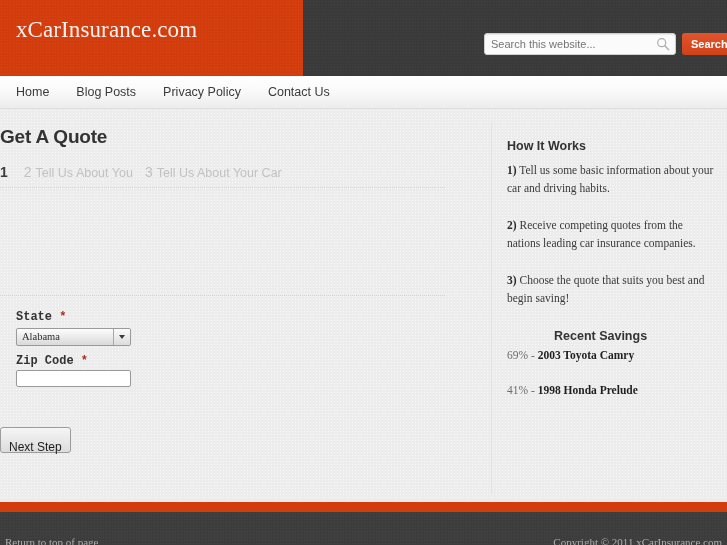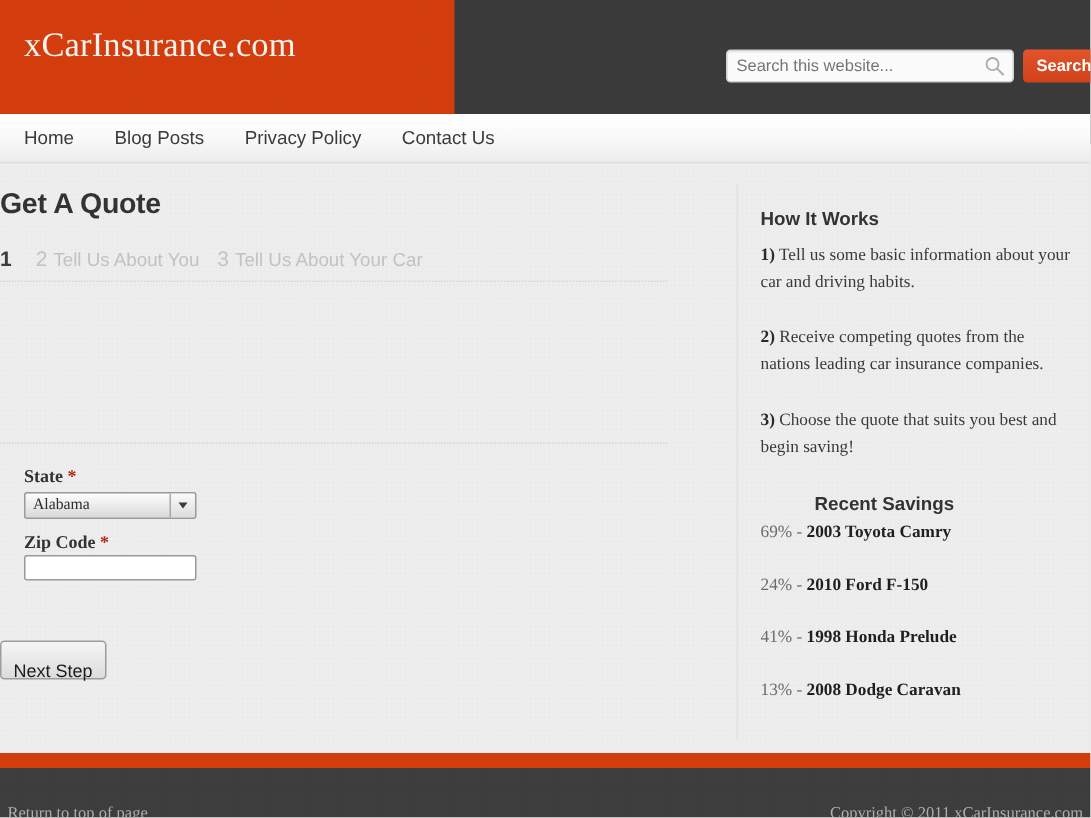--- a/index.html
+++ b/index.html
@@ -190,21 +190,21 @@
     width: 445px;
     height: 0;
     border-top: 1px dotted #d5d5d5;
   }
   .sep-1 { top: 78px; }
   .sep-2 { top: 186px; }
 
   .field-label {
     position: absolute;
     left: 16px;
-    font-family: Liberation Serif, serif;
+    font-family: Liberation Mono, monospace;
     font-size: 12px;
     font-weight: bold;
     color: #333333;
   }
   .req {
     color: #b02b18;
     font-weight: bold;
   }
   .label-state { top: 201px; }
   .label-zip { top: 245px; }
@@ -282,21 +282,21 @@
     position: absolute;
     left: 507px; top: 0;
     width: 220px;
   }
   .widget-title {
     font-size: 12.5px;
     font-weight: bold;
     color: #333333;
   }
   .wt-how { position: absolute; left: 0; top: 30px; }
-  .wt-savings { position: absolute; left: 0; top: 220px; padding-left: 36px; }
+  .wt-savings { position: absolute; left: 11px; top: 220px; padding-left: 36px; }
 
   .how-list {
     position: absolute;
     left: 0; top: 52px;
     width: 212px;
   }
   .how-item {
     font-family: "Liberation Serif", serif;
     font-size: 11.5px;
     color: #3a3a3a;
@@ -448,27 +448,21 @@
           <b>3)</b><span> Choose the quote that suits you best and begin saving!</span>
         </div>
       </div>
 
       <div class="widget-title wt-savings">Recent Savings</div>
       <div class="savings-list">
         <div class="savings-item">
           <span class="savings-pct">69%</span><span class="savings-pct"> - </span><span class="savings-car">2003 Toyota Camry</span>
         </div>
         <div class="savings-item">
-          <span class="savings-pct">24%</span><span class="savings-pct"> - </span><span class="savings-car">2010 Ford F-150</span>
-        </div>
-        <div class="savings-item">
           <span class="savings-pct">41%</span><span class="savings-pct"> - </span><span class="savings-car">1998 Honda Prelude</span>
-        </div>
-        <div class="savings-item">
-          <span class="savings-pct">13%</span><span class="savings-pct"> - </span><span class="savings-car">2008 Dodge Caravan</span>
         </div>
       </div>
     </div>
   </div>
 
   <div class="footer-bar"></div>
   <div class="footer">
     <div class="footer-left">Return to top of page</div>
     <div class="footer-right">Copyright © 2011 xCarInsurance.com</div>
   </div>

